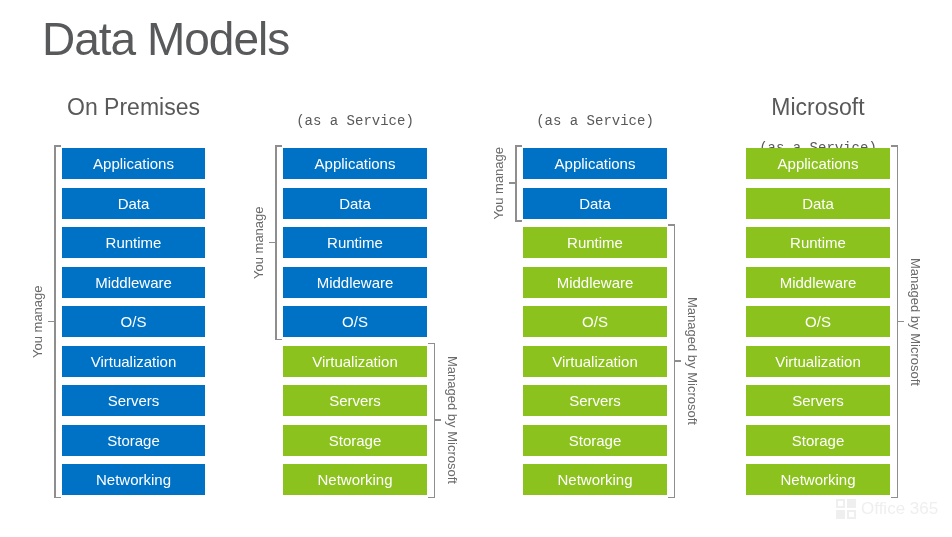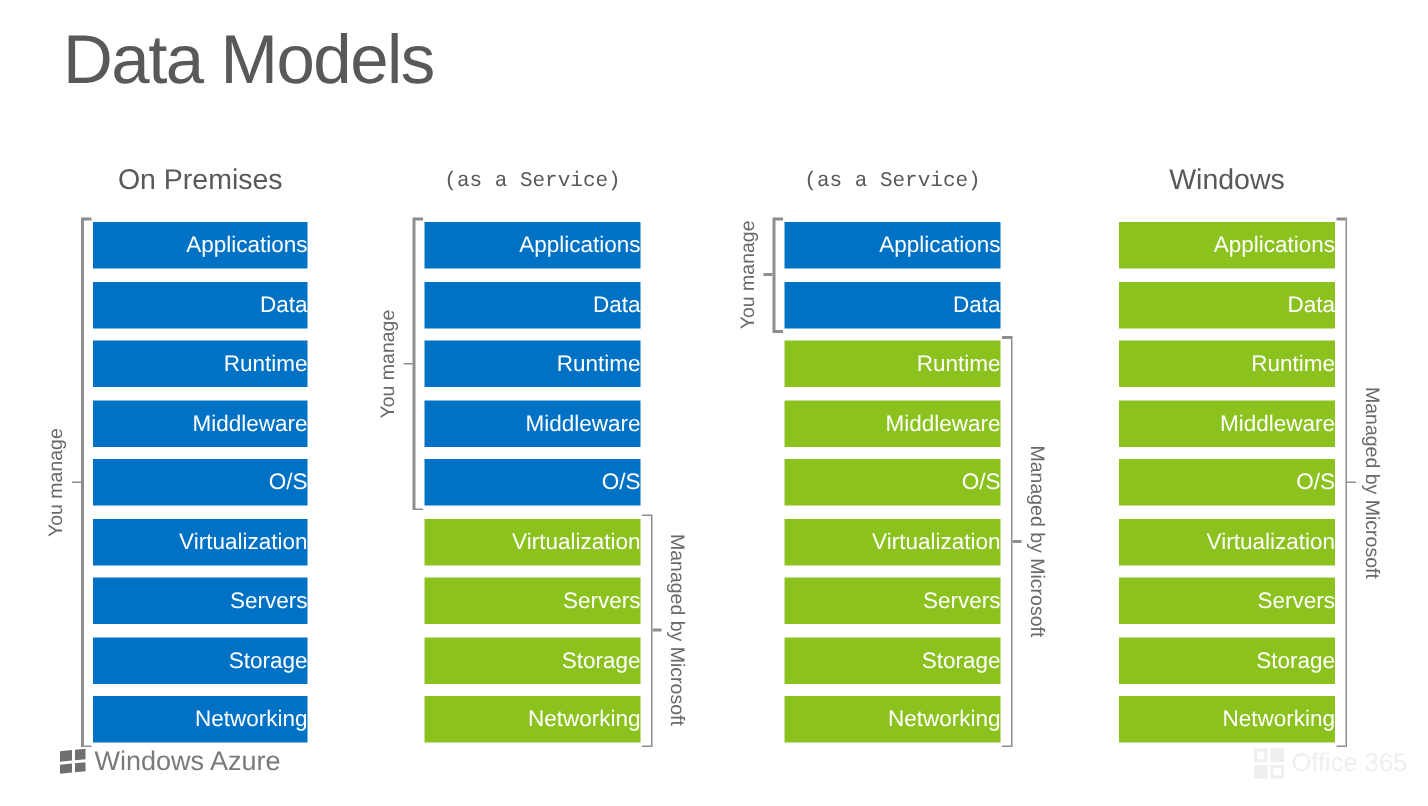--- a/index.html
+++ b/index.html
@@ -8,26 +8,26 @@
   #canvas {
     position:relative; width:952px; height:537px;
     background:#fff; overflow:hidden;
   }
   .page-title {
     position:absolute; left:42px; top:12px;
     font-size:46px; font-weight:400; letter-spacing:-1px;
     color:var(--title-gray);
   }
   .col-header { position:absolute; top:94px; text-align:center; }
-  .col-name  { font-size:19px; color:var(--header-gray);margin-top:16px; }
+  .col-name  { font-size:23px; color:var(--header-gray); }
   .col-sub   { font-size:14px; color:var(--header-gray); margin-top:19px;font-family:Liberation Mono, monospace; }
 
   .layer-box {
     position:absolute; height:31px; line-height:31px;
-    text-align:right; color:#fff; font-size:15px;
+    text-align:center; color:#fff; font-size:15px;
   }
   .layer-box.blue  { background:var(--you-manage-blue); }
   .layer-box.green { background:var(--microsoft-green); }
 
   .bracket { position:absolute; width:14px; }
   .bracket i { position:absolute; background:var(--bracket-gray); }
   .bracket .v { top:0; height:100%; width:1.5px; }
   .bracket.left  .v { left:6px; }
   .bracket.right .v { right:6px; }
   .bracket .a { width:6px; height:1.5px; }
@@ -70,29 +70,20 @@
   }
   .office-grid span { border:2px solid #efefef; }
   .office-grid span.fill { background:#efefef; }
 </style>
 </head>
 <body>
 
 <div id="canvas">
   <div class="page-title">Data Models</div>
 
-  <div class="azure-logo">
-    <div class="winflag">
-      <span></span>
-        <span></span>
-        <span></span>
-        <span></span>
-    </div>
-    <div>Windows Azure</div>
-  </div>
 
   <div class="office-watermark">
     <div class="office-grid">
       <span></span>
         <span class="fill"></span>
         <span class="fill"></span>
         <span></span>
     </div>
     <div>Office 365</div>
   </div>
@@ -161,21 +152,21 @@
     </div>
     <div class="vlabel left" style="top: 145px; height: 76.5px; left: 489px;">You manage</div>
     <div class="bracket right" style="top: 224px; height: 274px; left: 667px;">
       <i class="v"></i>
       <i class="a at"></i>
       <i class="a ab"></i>
       <i class="t"></i>
     </div>
     <div class="vlabel right" style="top: 224px; height: 274px; left: 683px;">Managed by Microsoft</div>
     <div class="col-header" style="left: 746px; width: 144px;">
-      <div class="col-name">Windows</div>
+      <div class="col-name">Microsoft</div>
       <div class="col-sub">(as a Service)</div>
     </div>
     <div class="layer-box green" style="left: 746px; width: 144px; top: 148px;">Applications</div>
     <div class="layer-box green" style="left: 746px; width: 144px; top: 187.5px;">Data</div>
     <div class="layer-box green" style="left: 746px; width: 144px; top: 227px;">Runtime</div>
     <div class="layer-box green" style="left: 746px; width: 144px; top: 266.5px;">Middleware</div>
     <div class="layer-box green" style="left: 746px; width: 144px; top: 306px;">O/S</div>
     <div class="layer-box green" style="left: 746px; width: 144px; top: 345.5px;">Virtualization</div>
     <div class="layer-box green" style="left: 746px; width: 144px; top: 385px;">Servers</div>
     <div class="layer-box green" style="left: 746px; width: 144px; top: 424.5px;">Storage</div>

